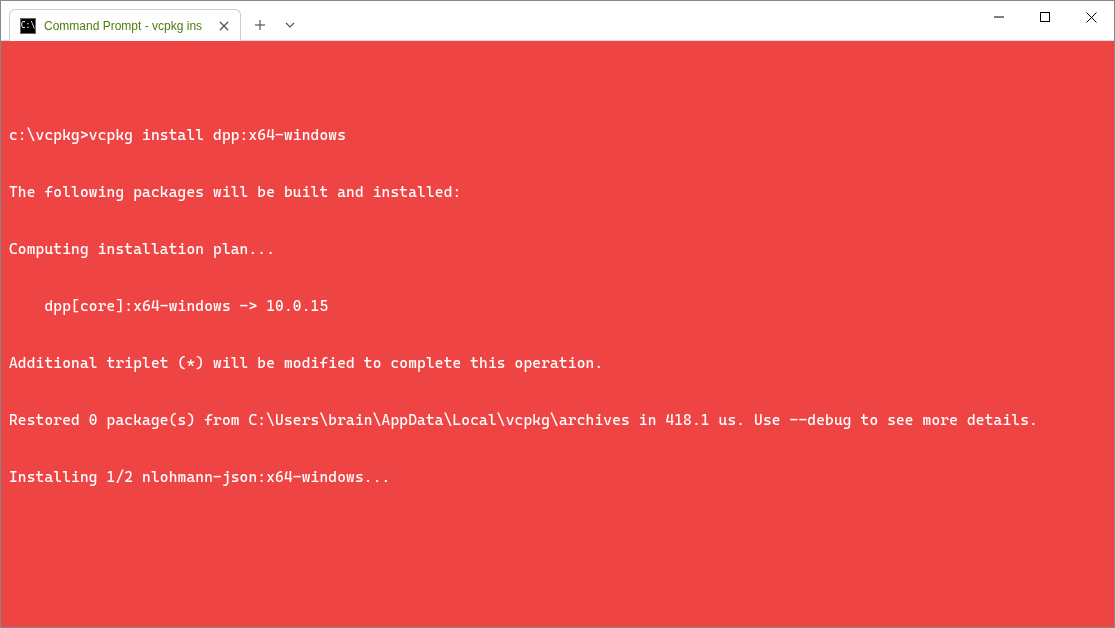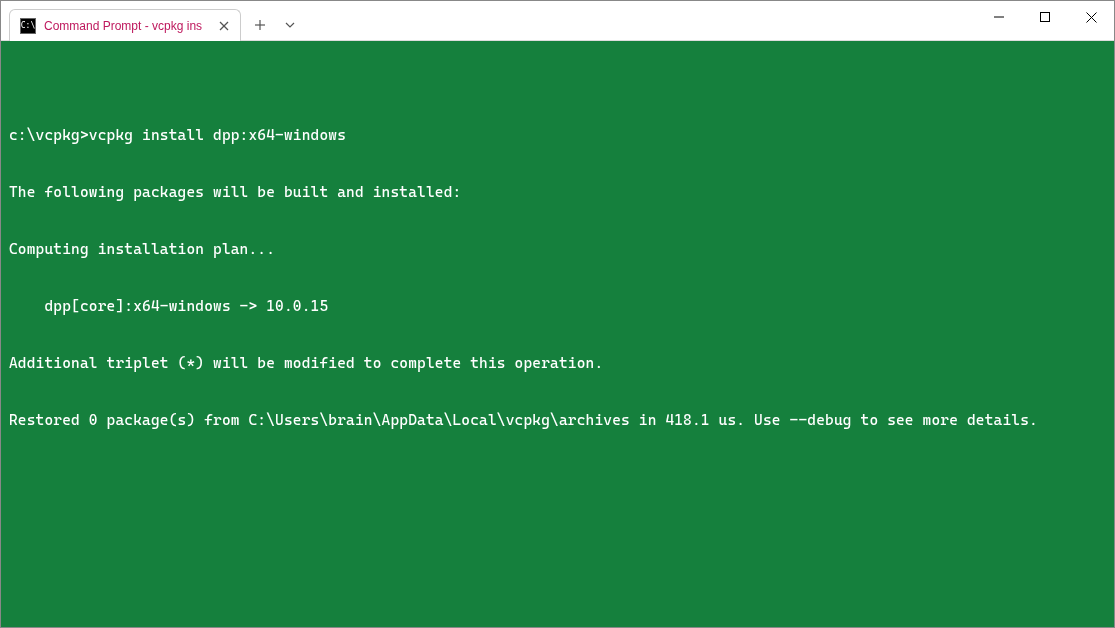--- a/index.html
+++ b/index.html
@@ -55,21 +55,21 @@
       justify-content: center;
       font-family: Consolas, monospace;
       flex-shrink: 0;
       border: 1px solid #666;
     }
     .tab-title {
       flex: 1;
       white-space: nowrap;
       overflow: hidden;
       text-overflow: clip;
-      color: #be185d;
+      color: #4d7c0f;
     }
     .tab-close {
       width: 16px;
       height: 16px;
       display: flex;
       align-items: center;
       justify-content: center;
       cursor: pointer;
       flex-shrink: 0;
       color: #555;
@@ -101,21 +101,21 @@
     .win-btn {
       width: 46px;
       height: 32px;
       display: flex;
       align-items: center;
       justify-content: center;
       cursor: pointer;
       color: #000;
     }
     .terminal {
-      background: #15803d;
+      background: #ef4444;
       color: #ffffff;
       font-family: Consolas, "Cascadia Mono", monospace;
       font-size: 14.8px;
       line-height: 19px;
       padding: 8px 8px;
       height: calc(628px - 40px - 2px);
       white-space: pre;
       overflow: hidden;
       letter-spacing: 0.2px;
     }
@@ -173,20 +173,21 @@
 </div>
 
 <div class="terminal">
   <div class="terminal-line"></div>
   <div class="terminal-line">c:\vcpkg&gt;vcpkg install dpp:x64-windows</div>
   <div class="terminal-line">The following packages will be built and installed:</div>
   <div class="terminal-line">Computing installation plan...</div>
   <div class="terminal-line">    dpp[core]:x64-windows -&gt; 10.0.15</div>
   <div class="terminal-line">Additional triplet (*) will be modified to complete this operation.</div>
   <div class="terminal-line">Restored 0 package(s) from C:\Users\brain\AppData\Local\vcpkg\archives in 418.1 us. Use --debug to see more details.</div>
+  <div class="terminal-line">Installing 1/2 nlohmann-json:x64-windows...</div>
   
   
   
   
   
   
   
 </div>
 
 </body></html>

